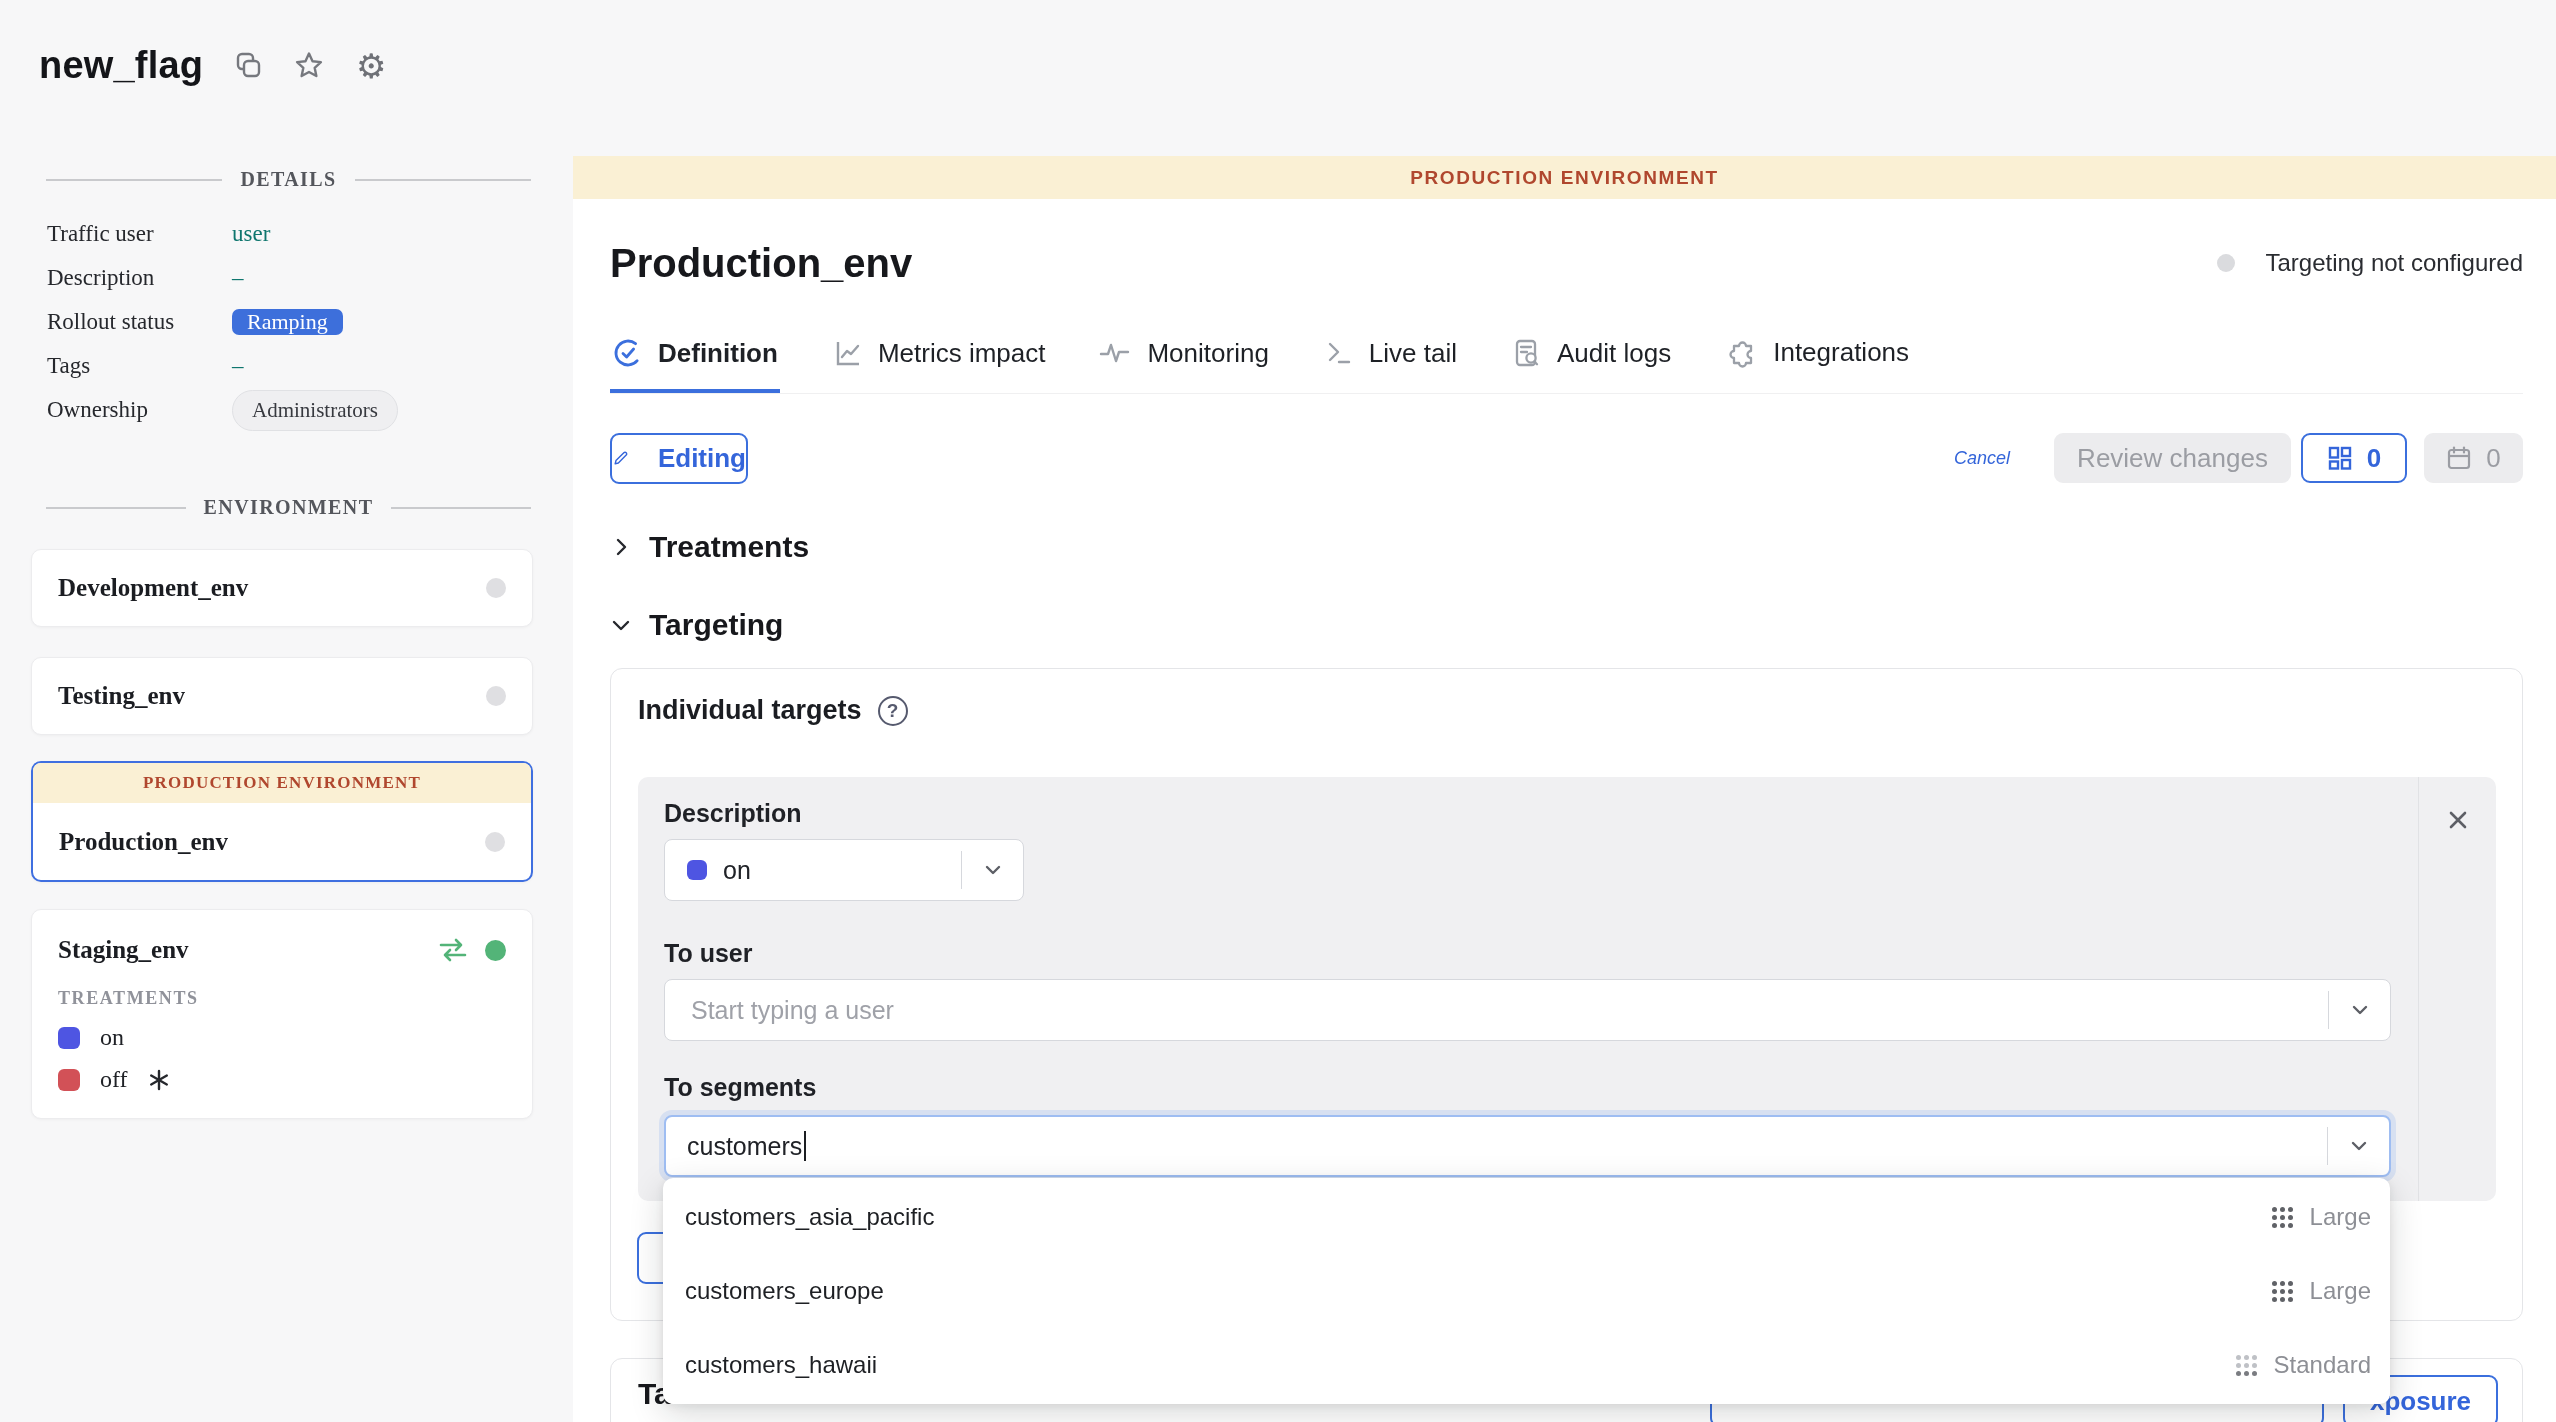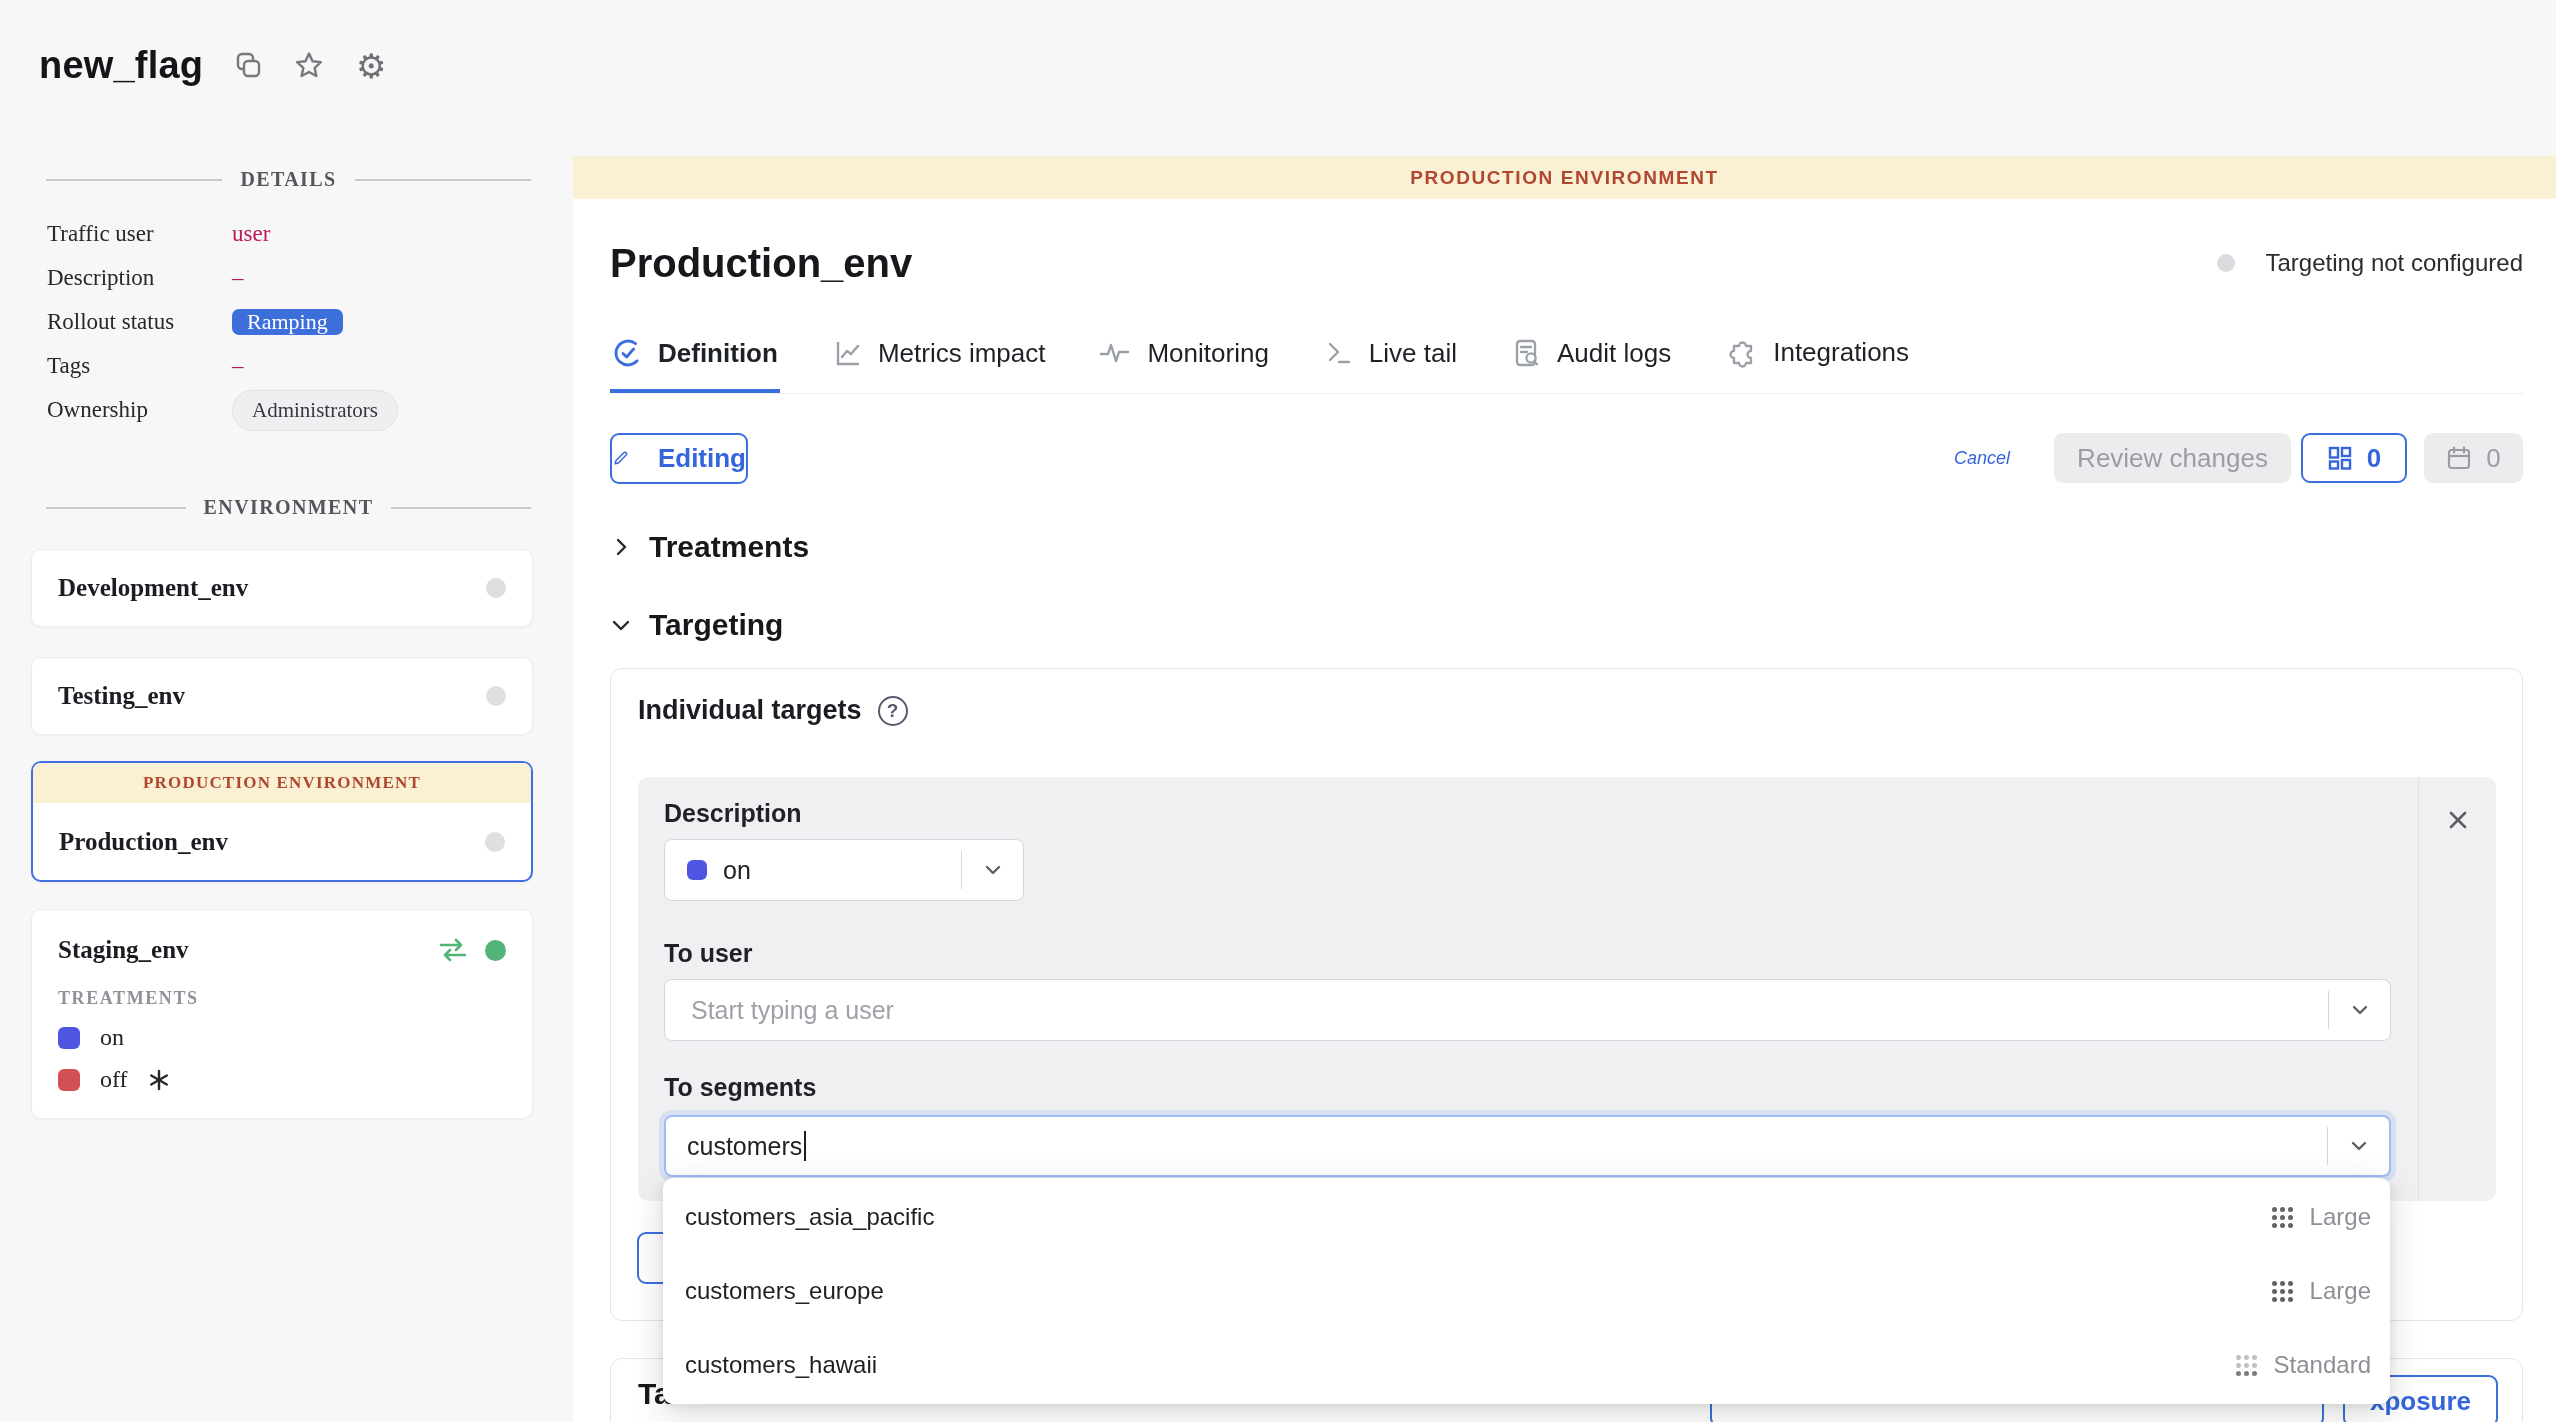--- a/index.html
+++ b/index.html
@@ -18,21 +18,21 @@
   .sidebar { position:absolute; left:0; top:16px; width:572px; height:1422px;font-family:Liberation Serif, serif; }
   .divider-heading { position:absolute; left:46px; width:485px; display:flex; align-items:center; gap:18px; }
   .divider-heading .line { flex:1; height:2px; background:#c9cacd; }
   .divider-heading .txt { font-size:20px; font-weight:600; letter-spacing:1.4px; color:#54565c; }
   .dh-details { top:152px; }
   .dh-env { top:480px; }
 
   .details-rows { position:absolute; left:47px; top:196px; width:484px; }
   .d-row { display:flex; align-items:center; min-height:44px; }
   .d-label { width:185px; font-size:23px; color:#26282d; }
-  .d-value { font-size:23px; color:#be185d; }
+  .d-value { font-size:23px; color:#0f766e; }
   .badge-ramping { background:#3d6fdb; color:#fff; font-size:22px; padding:0 15px; border-radius:7px; }
   .pill { background:#efeff1; border:1px solid #e0e1e4; border-radius:999px; padding:7px 19px; font-size:21px; color:#37393f; }
 
   .env-card { position:absolute; left:31px; width:502px; background:#fff; border:1px solid #ececee;
               border-radius:10px; box-shadow:0 1px 3px rgba(0,0,0,.04); cursor:pointer; }
   .env-row { display:flex; align-items:center; justify-content:space-between; padding:0 26px; }
   .env-name { font-size:25px; font-weight:700; color:#1b1d22; }
   .dot { border-radius:50%; }
   .dot-gray { width:20px; height:20px; background:#dfdfe2; }
   .dot-green { width:21px; height:21px; background:#53b478; }

